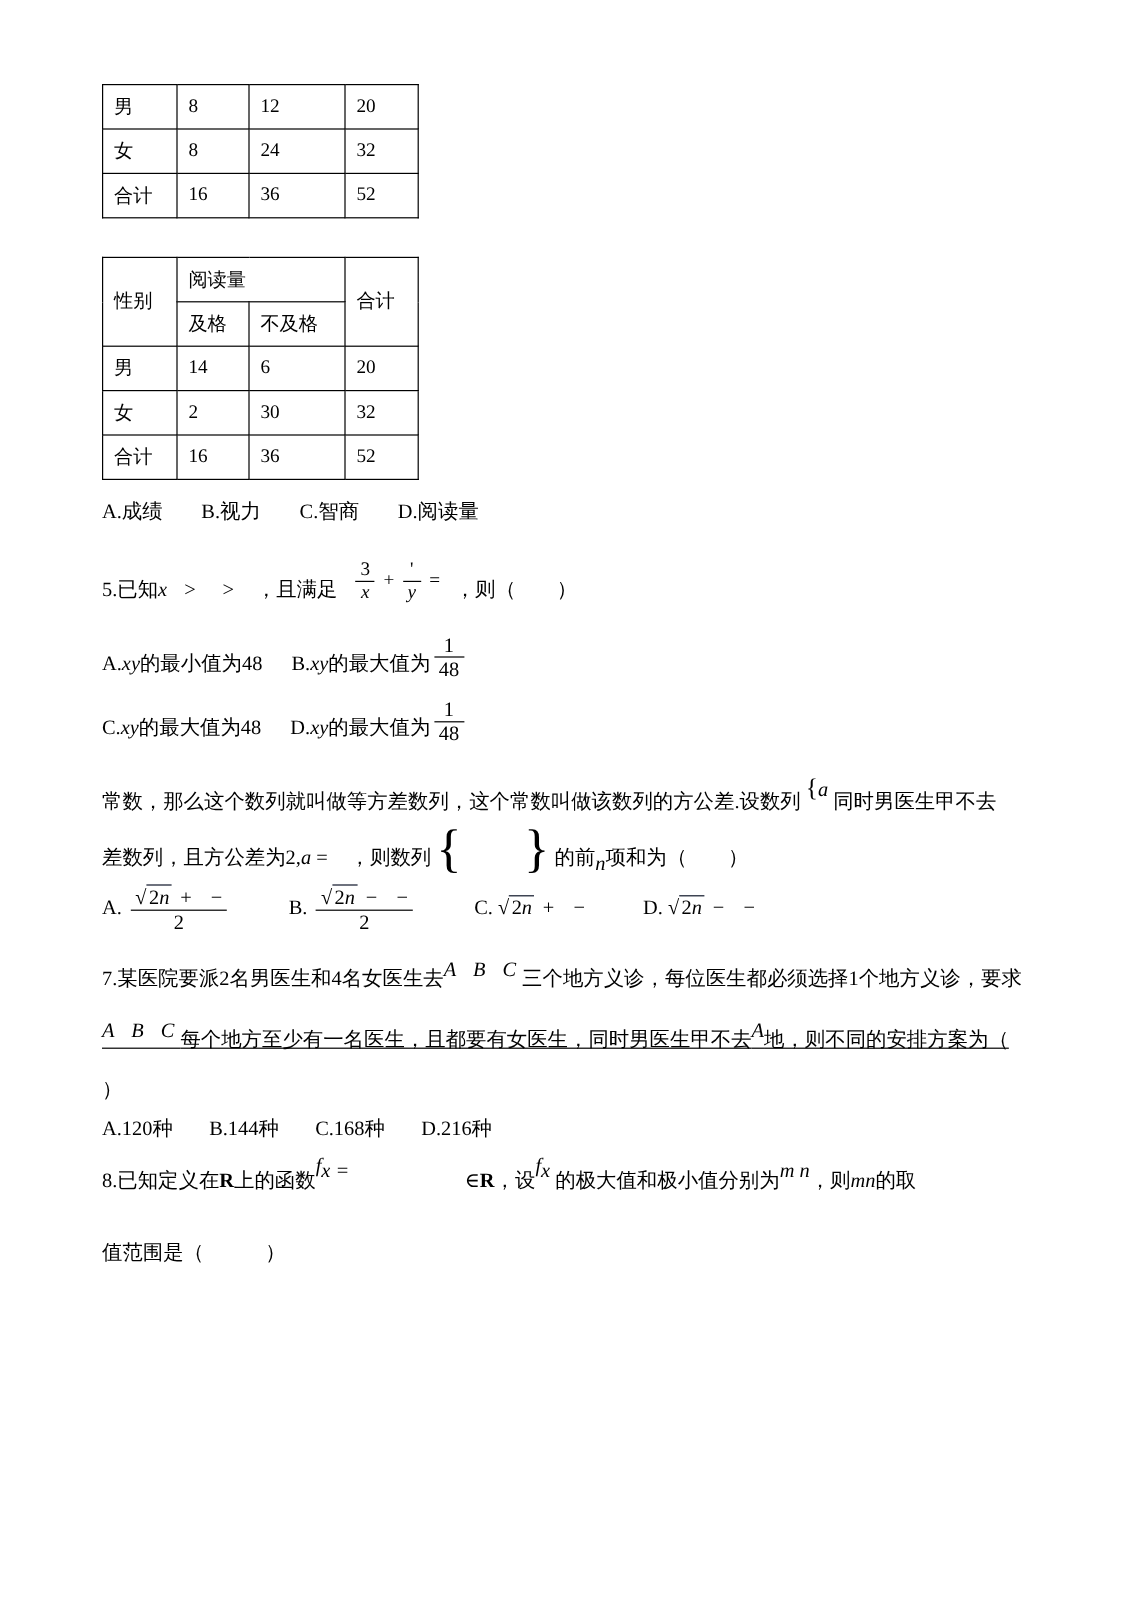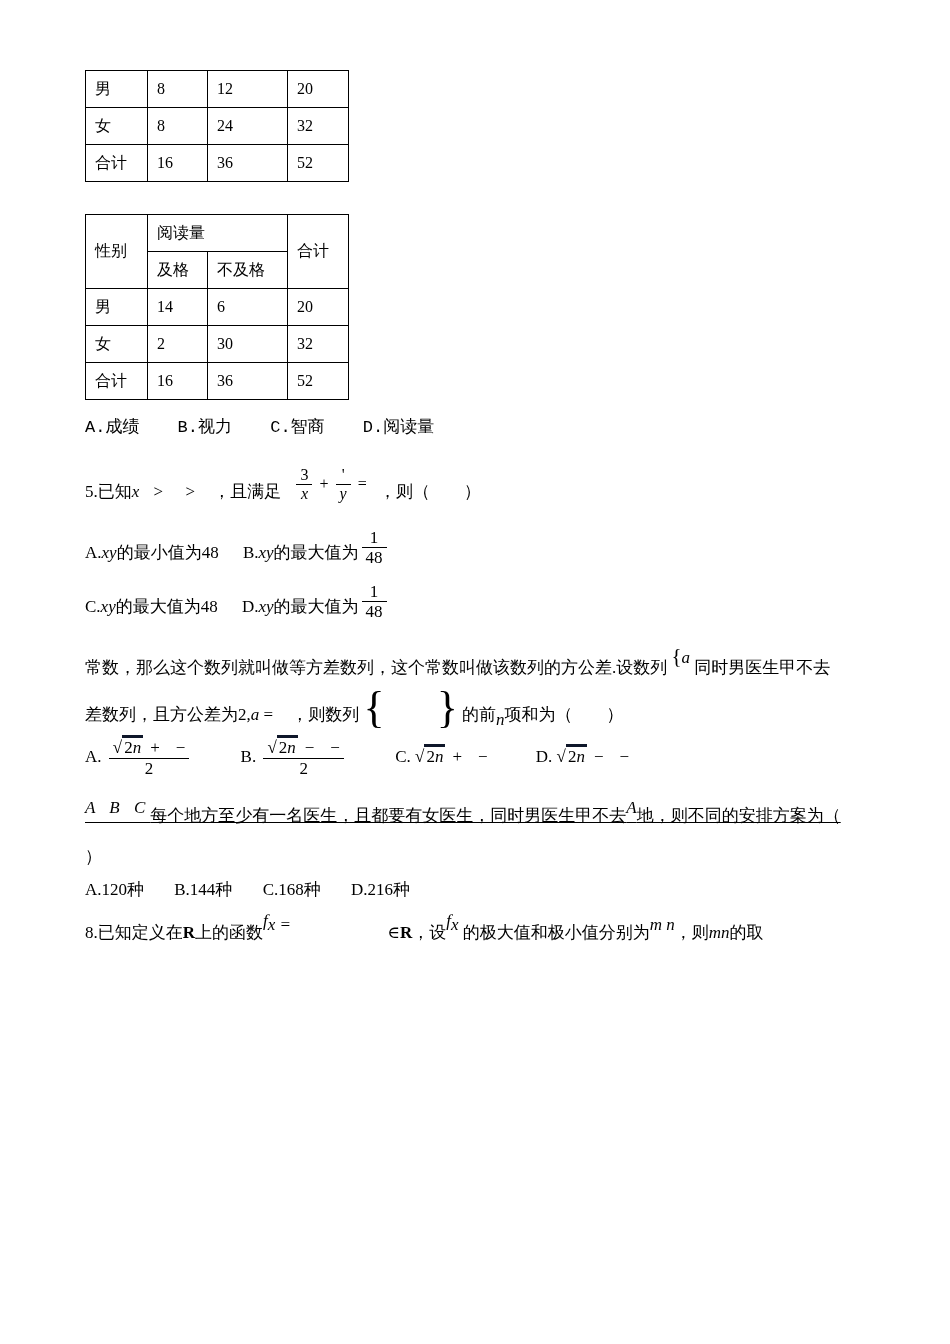--- a/index.html
+++ b/index.html
@@ -21,21 +21,21 @@
     height:37px;
     vertical-align:middle;
     text-align:left;
     background:#fff;
   }
   .t1 { margin-bottom:32px; }
   .t2 { margin-bottom:15px; }
 
   
   .line { min-height:25px; position:relative; white-space:nowrap; }
-  .q4   { margin-bottom:24px;font-family:Liberation Mono, monospace; }
+  .q4   { margin-bottom:24px; }
   .q5stem { margin-bottom:22px; padding-top:10px; }
   .q5ab { margin-bottom:14px; }
   .q5cd { margin-bottom:26px; }
   .q6l1 { margin-bottom:27px; }
   .q6l2 { margin-bottom:18px; }
   .q6l3 { margin-bottom:8px;  padding-top:6px; }
   .q6opts { margin-bottom:26px; padding-top:4px; }
   .q7l1 { margin-bottom:26px; }
   .q7l2 { margin-bottom:16px;text-decoration:underline; }
   .q7l3 { margin-bottom:8px; }
@@ -52,21 +52,21 @@
   .abc { letter-spacing:5px; }
 
   
   .frac { display:inline-block; vertical-align:middle; text-align:center; line-height:1.15; margin:0 3px; }
   .frac .num { display:block; border-bottom:1px solid #000; padding:0 4px; }
   .frac .den { display:block; padding:0 4px; }
   .mexp { display:inline-block; vertical-align:middle; position:relative; top:-8px; margin:0 8px; font-size:16px; }
   .bigfrac { position:relative; top:-6px; }
 
   
-  .radbar { border-top:3px solid #0f172a; padding:0 2px; }
+  .radbar { border-top:1px solid #0f172a; padding:0 2px; }
   .opsp   { margin-left:7px; }
   .tailsp { margin-left:16px; }
 
   
   .seqref { position:relative; top:-10px; }
   .seqref .brace { font-size:21px; }
   .bigbrace { font-size:44px; font-weight:200; vertical-align:middle; position:relative; top:-8px; line-height:0; }
   .bracegap { display:inline-block; width:52px; }
 
   
@@ -226,33 +226,39 @@
     <span class="q6og">
       <span>C.</span>
       <span><span>√</span><span class="radbar"><span>2</span><span class="mi">n</span></span><span class="opsp">+</span><span class="tailsp">−</span></span>
     </span>
     <span>
       <span>D.</span>
       <span><span>√</span><span class="radbar"><span>2</span><span class="mi">n</span></span><span class="opsp">−</span><span class="tailsp">−</span></span>
     </span>
   </div>
 
+  <div class="line q7l1">
+    <span>7.某医院要派2名男医生和4名女医生去</span><span class="raised abc">A B C</span><span>三个地方义诊，每位医生都必须选择1个地方义诊，要求</span>
+  </div>
   <div class="line q7l2">
     <span class="raised abc">A B C</span><span>每个地方至少有一名医生，且都要有女医生，同时男医生甲不去</span><span class="raised">A</span><span>地，则不同的安排方案为（</span>
   </div>
   <div class="line q7l3">
     <span>）</span>
   </div>
   <div class="line q7opts">
     <span class="q7og">A.120种</span>
     <span class="q7og">B.144种</span>
     <span class="q7og">C.168种</span>
     <span>D.216种</span>
   </div>
 
   <div class="line q8l1">
     <span>8.已知定义在</span><span class="bfr">R</span><span>上的函数</span><span class="raised2">f</span><span class="raised">x</span>
     <span class="raised">=</span><span class="wgap"></span>
     <span>∈</span><span class="bfr">R</span><span>，设</span><span class="raised2">f</span><span class="raised">x</span>
     <span>的极大值和极小值分别为</span><span class="raised">m n</span><span>，则</span><span class="mi">mn</span><span>的取</span>
   </div>
+  <div class="line">
+    <span>值范围是（　　　）</span>
+  </div>
 
 </div>
 
 </body></html>

